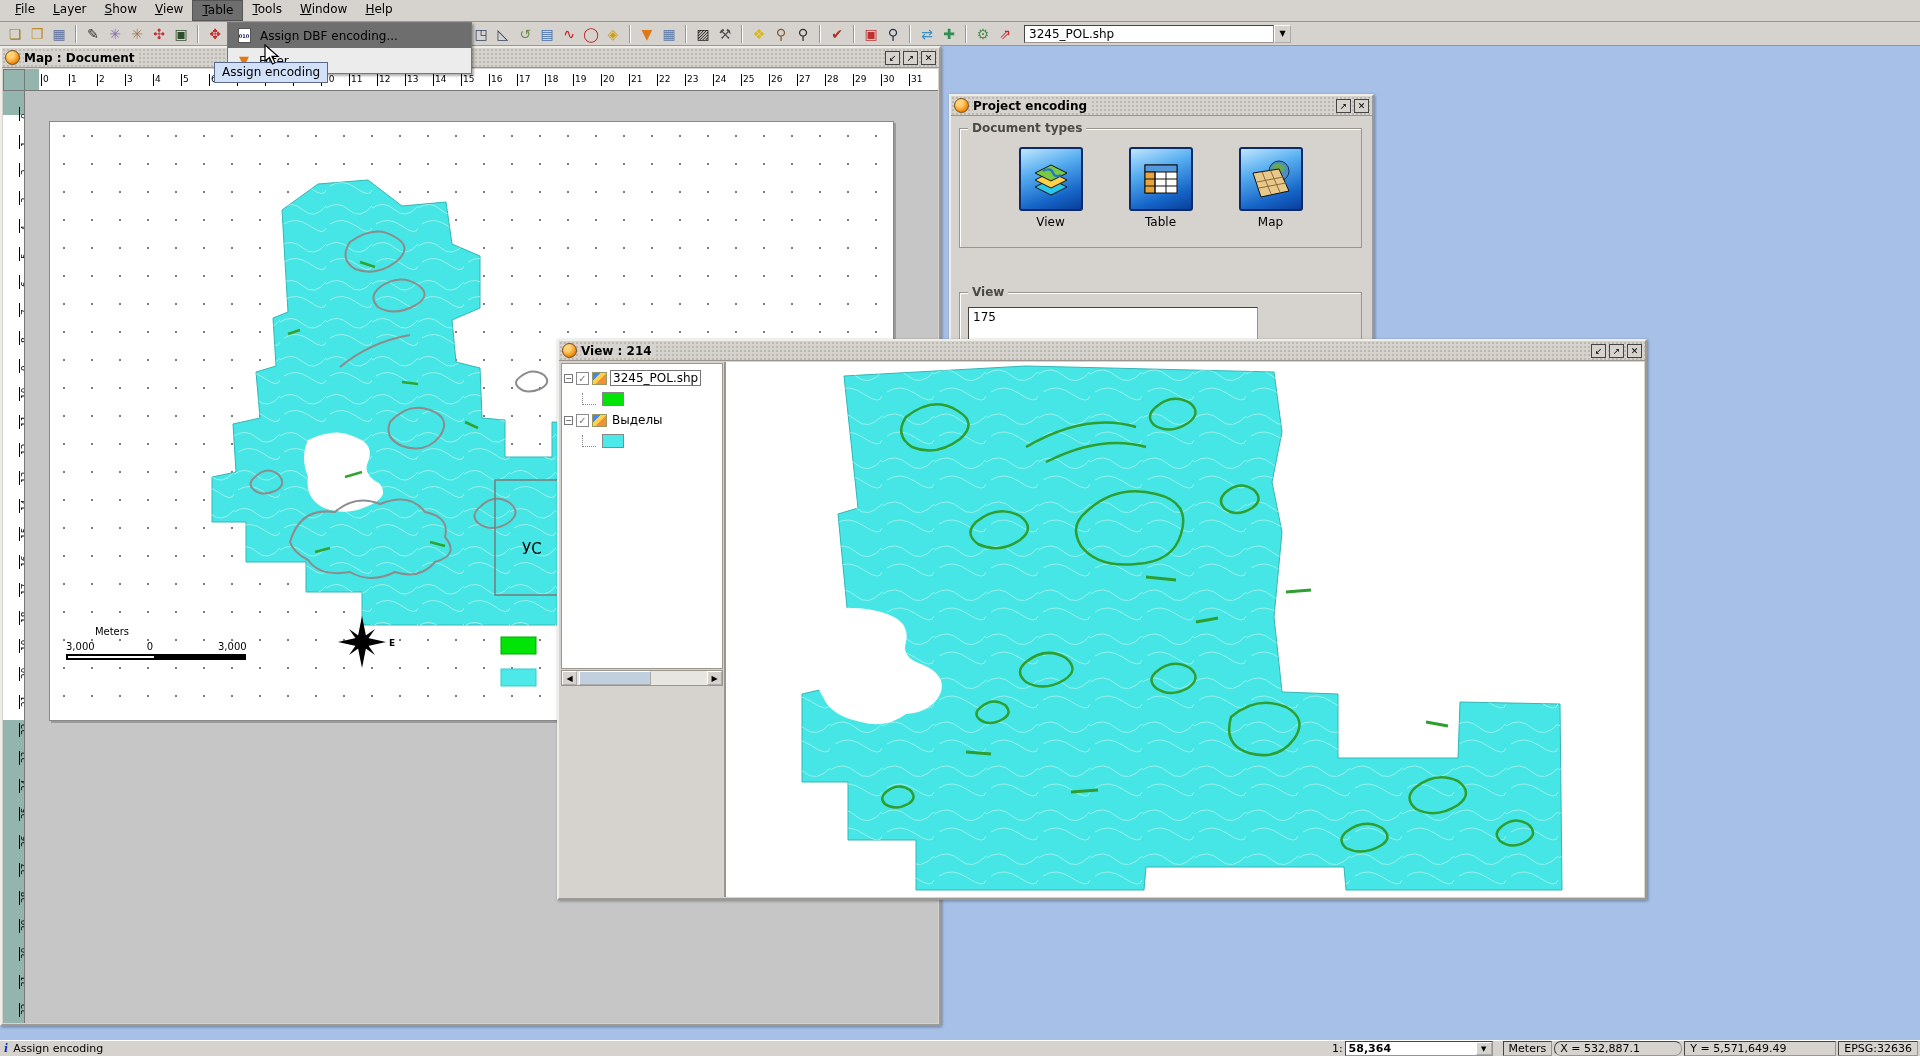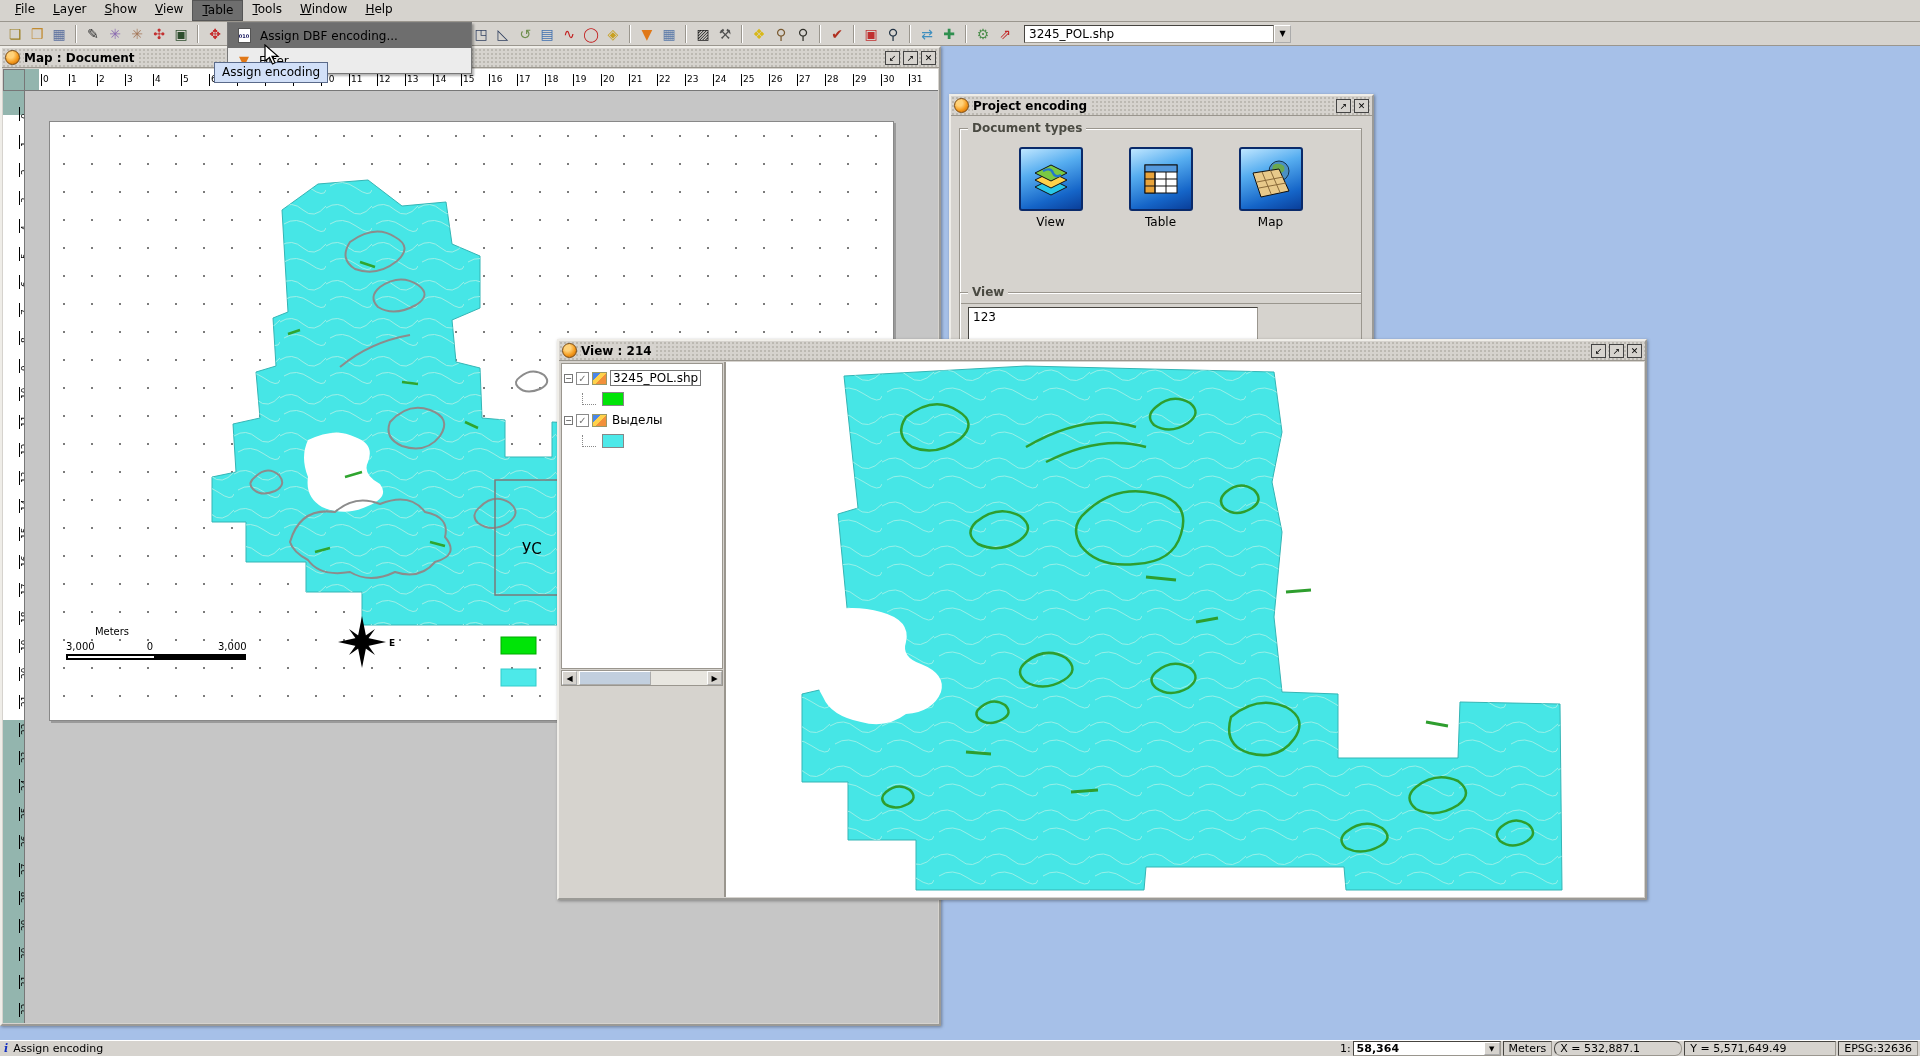--- a/index.html
+++ b/index.html
@@ -49,21 +49,21 @@
   .teal-seg { position:absolute; background:#93b5ae; }
   #map-viewport { position:absolute; left:22px; top:22px; right:0; bottom:0; background:#c6c6c6; }
   #map-page { position:absolute; left:24px; top:30px; width:845px; height:600px; background:#fff;
     border:1px solid #888; box-shadow:2px 2px 0 #9a9a9a;
     background-image:radial-gradient(circle,#777 .7px,transparent .9px); background-size:28px 28px; }
 
   
   #pm-window { left:949px; top:94px; width:425px; height:430px; z-index:20; }
   .groupbox { position:absolute; border:1px solid #9a968e; box-shadow:inset 1px 1px 0 #fff; }
   .groupbox .gb-label { position:absolute; top:-8px; left:8px; background:#d6d3ce; padding:0 4px; font-weight:bold; color:#4a4a42; }
-  #doc-types { left:8px; top:32px; width:403px; height:176px; }
+  #doc-types { left:8px; top:32px; width:403px; height:120px; }
   .doc-btn-row { display:flex; justify-content:center; gap:38px; margin-top:18px; }
   .doc-btn { width:72px; text-align:center; cursor:default; }
   .doc-icon { width:64px; height:64px; margin:0 auto; border:2px solid #0a2a6a; border-radius:3px;
     background:linear-gradient(160deg,#bfe6ff 0%,#57aef0 35%,#1565c8 75%,#0a3f9a 100%);
     display:flex; align-items:center; justify-content:center; }
   .doc-label { margin-top:4px; color:#000; }
   #pm-view-group { left:8px; top:196px; width:403px; height:200px; }
   .pm-list { position:absolute; left:8px; top:14px; width:290px; height:160px; background:#fff; border:1px inset #9a968e; padding:2px 4px; }
 
   
@@ -98,21 +98,21 @@
   #tooltip { position:absolute; left:214px; top:62px; height:21px; padding:2px 7px;
     background:#d2e0f8; border:1px solid #5a6a8a; color:#000; z-index:120; white-space:nowrap; }
   #cursor { position:absolute; left:263px; top:44px; z-index:130; }
 
   
   #statusbar { position:absolute; left:0; bottom:0; width:1920px; height:16px; background:#d6d3ce;
     border-top:1px solid #fff; display:flex; align-items:center; font-size:11px; z-index:60; }
   #status-msg { flex:1; padding-left:4px; display:flex; gap:5px; align-items:center; }
   .info-i { color:#1530c0; font-weight:bold; font-style:italic; font-family:"DejaVu Serif",serif; }
   .st-seg { border:1px inset #9a968e; height:15px; padding:0 5px; line-height:13px; margin-right:2px; white-space:nowrap; }
-  #scale-box { display:flex; align-items:center; border:1px inset #9a968e; background:#fff; height:15px; width:148px; margin-right:2px;}
+  #scale-box { display:flex; align-items:center; border:1px inset #9a968e; background:#fff; height:15px; width:148px; margin-right:10px;}
   #scale-box .val { flex:1; font-weight:bold; padding:0 3px; }
   #scale-box .drop { width:16px; height:13px; background:#d6d3ce; border:1px outset #fff; font-size:7px; text-align:center; line-height:12px;}
 
   svg text { font-family:"DejaVu Sans",sans-serif; }
 </style>
 </head>
 <body>
 
 <div class="menubar">
     <div class="menu-item"><u>F</u>ile</div>
@@ -393,21 +393,21 @@
               <path d="M13,14.8 22,36.8 M21.5,13.5 31,35.4 M8,25 34,20 M10,31 37,26" stroke="#8a6a3a" fill="none"></path>
             </svg>
           </div>
           <div class="doc-label">Map</div>
         </div>
       </div>
   </div>
   <div class="groupbox" id="pm-view-group">
     <div class="gb-label">View</div>
     <div class="pm-list">
-      <div>123</div>
+      <div>175</div>
     </div>
   </div>
 </div>
 
 <div class="window" id="view-window">
   <div class="titlebar">
     <div class="gvsig-ball"></div>
     <div class="title-text">View : 214</div>
     <div class="win-btns">
       <div class="win-btn">↙</div>

